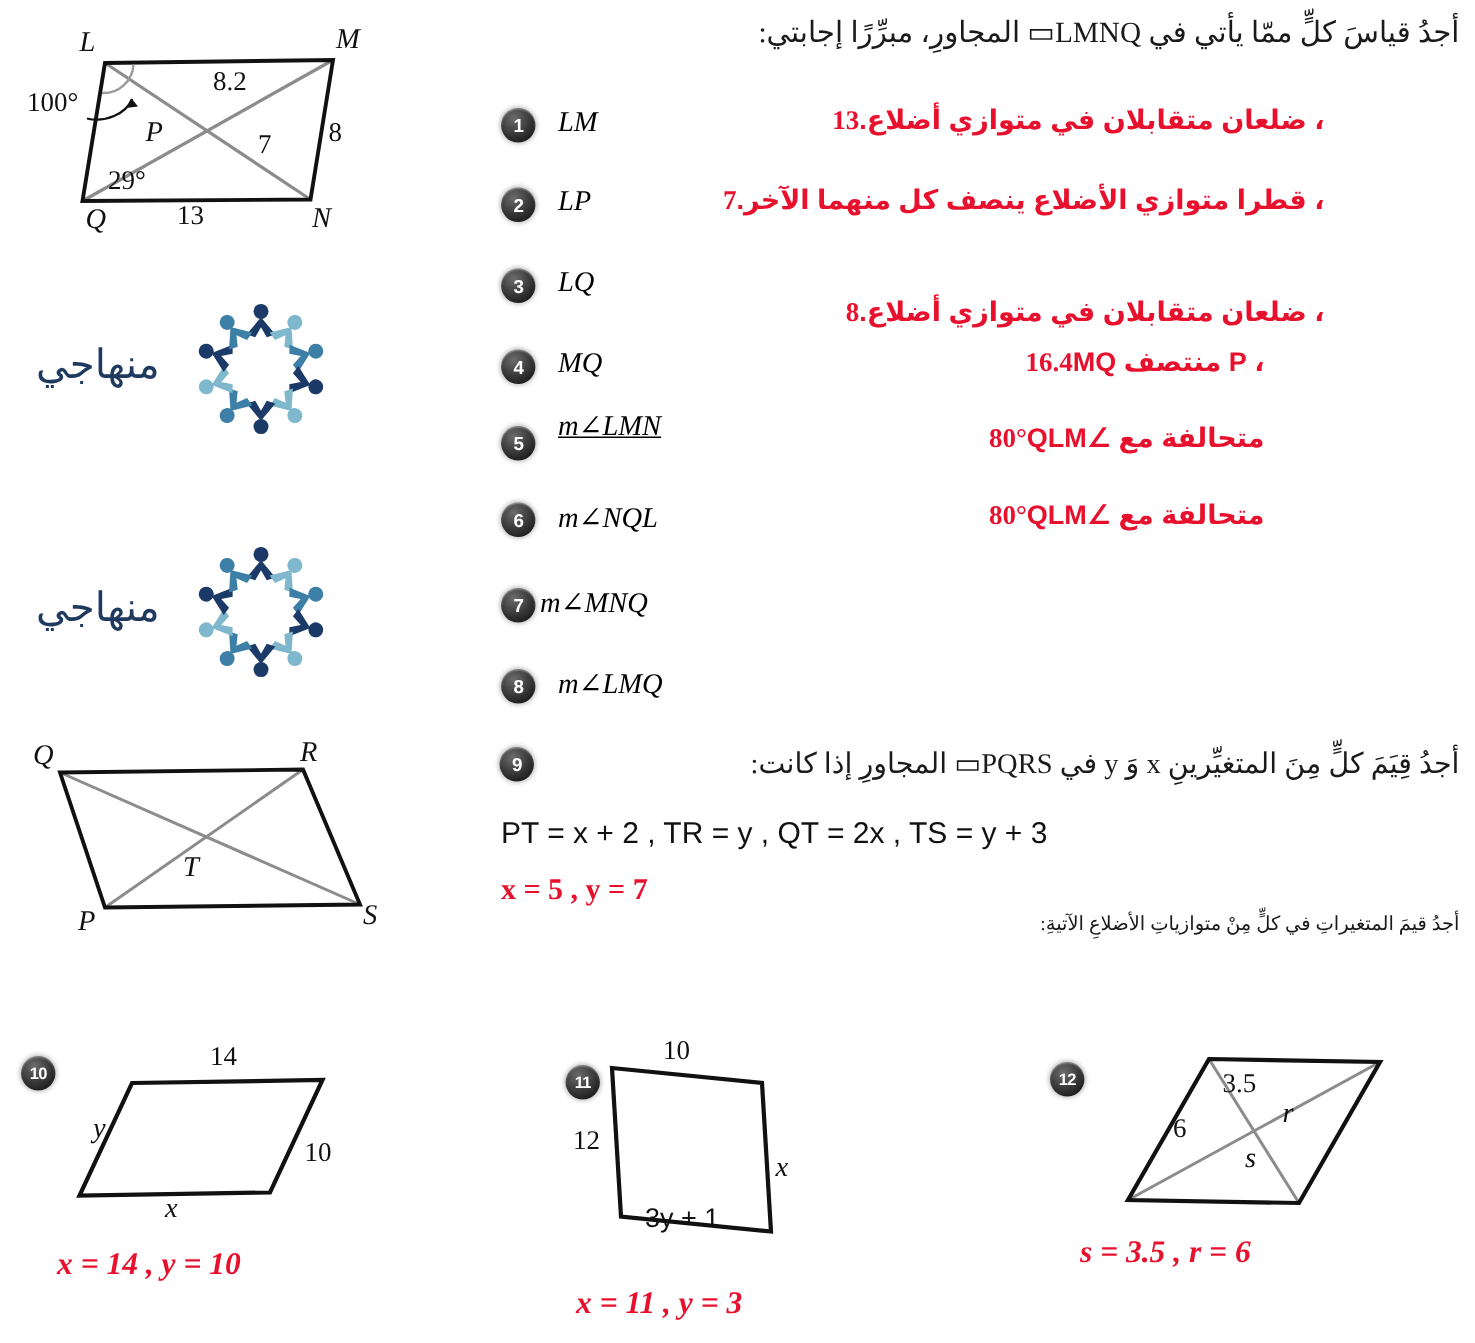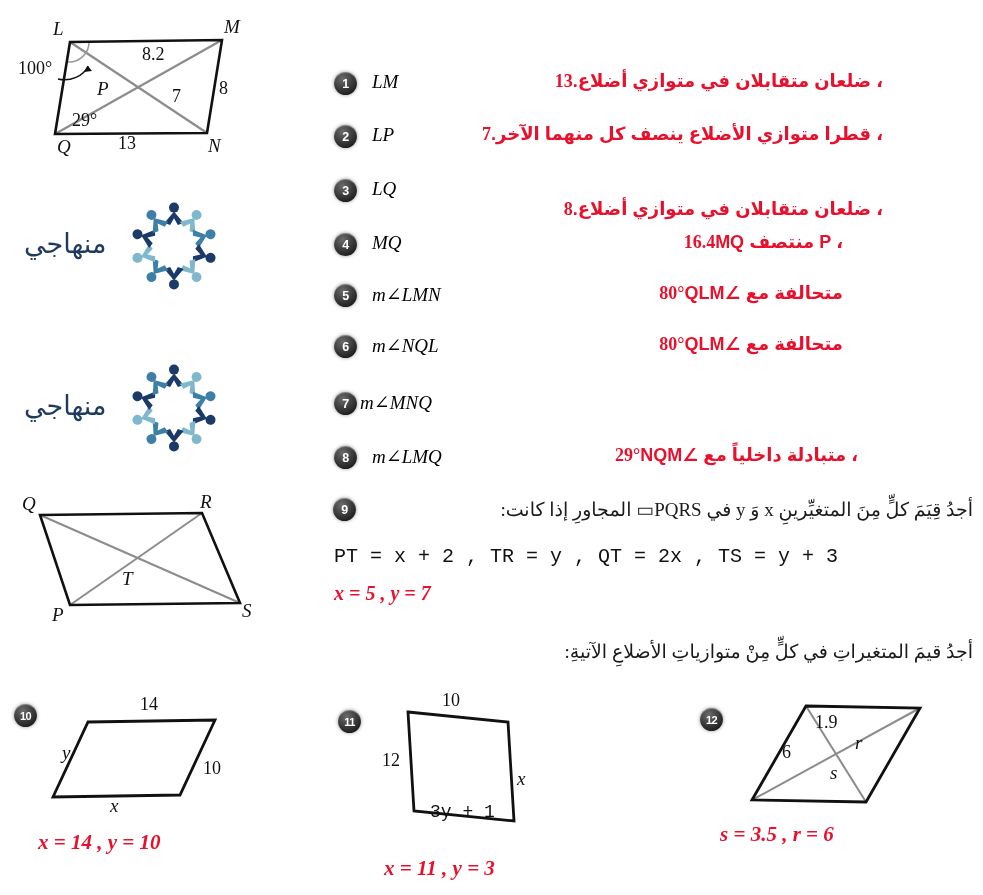--- a/index.html
+++ b/index.html
@@ -83,21 +83,21 @@
     font-style: italic;
     font-size: 19px;
     color: #111;
   }
   .nlabel {
     font-family: "Liberation Serif", "DejaVu Serif", serif;
     font-size: 18px;
     color: #111;
   }
   .eq {
-    font-family: Liberation Mono, monospace;
+    font-family: Liberation Sans, sans-serif;
     font-size: 20px;
     color: #111;
     white-space: nowrap;
     text-align: right;
   }
 
   
   .logo-word {
     font-family: "DejaVu Sans", "Liberation Sans", sans-serif;
     font-size: 27px;
@@ -267,103 +267,103 @@
         <g>
             <g transform="rotate(324) translate(0,-33)">
               <circle cy="-7" r="5.2" fill="#3d7fa6"></circle>
               <path d="M0 -3 L-10 9 L-4 11 L0 4 L4 11 L10 9 Z" fill="#3d7fa6"></path>
             </g>
           </g>
       </g>
     </svg>
   </div>
 
+  <div class="abs ar" style="right:10px; top:8px; width:560px;">أجدُ قياسَ كلٍّ ممّا يأتي في LMNQ▭ المجاورِ، مبرِّرًا إجابتي:</div>
 
   <div class="abs badge" style="left:334px; top:72px;">1</div>
   <div class="abs item-label" style="left:372px; top:71px;">LM</div>
   <div class="abs ar-answer" style="right:100px; top:70px;"><span>، ضلعان متقابلان في متوازي أضلاع.</span><span class="ltr">13</span></div>
 
   <div class="abs badge" style="left:334px; top:125px;">2</div>
   <div class="abs item-label" style="left:372px; top:124px;">LP</div>
   <div class="abs ar-answer" style="right:100px; top:123px;"><span>، قطرا متوازي الأضلاع ينصف كل منهما الآخر.</span><span class="ltr">7</span></div>
 
   <div class="abs badge" style="left:334px; top:179px;">3</div>
   <div class="abs item-label" style="left:372px; top:178px;">LQ</div>
   <div class="abs ar-answer" style="right:100px; top:177px;margin-top:21px;"><span>، ضلعان متقابلان في متوازي أضلاع.</span><span class="ltr">8</span></div>
 
   <div class="abs badge" style="left:334px; top:233px;">4</div>
   <div class="abs item-label" style="left:372px; top:232px;">MQ</div>
   <div class="abs ar-answer" style="right:140px; top:231px;"><span>، P منتصف MQ</span><span class="ltr">16.4</span></div>
 
   <div class="abs badge" style="left:334px; top:284px;">5</div>
-  <div class="abs item-label" style="left:372px; top:283px;">m∠LMN</div>
+  <div class="abs item-label" style="left:372px; top:273px;text-decoration:underline;">m∠LMN</div>
   <div class="abs ar-answer" style="right:140px; top:282px;"><span> متحالفة مع ∠QLM</span><span class="ltr">80°</span></div>
 
   <div class="abs badge" style="left:334px; top:335px;">6</div>
   <div class="abs item-label" style="left:372px; top:334px;">m∠NQL</div>
   <div class="abs ar-answer" style="right:140px; top:333px;"><span> متحالفة مع ∠QLM</span><span class="ltr">80°</span></div>
 
   <div class="abs badge" style="left:334px; top:392px;">7</div>
   <div class="abs item-label" style="left:360px; top:391px;">m∠MNQ</div>
 
   <div class="abs badge" style="left:334px; top:446px;">8</div>
   <div class="abs item-label" style="left:372px; top:445px;">m∠LMQ</div>
-  <div class="abs ar-answer" style="right:125px; top:444px;"><span>، متبادلة داخلياً مع ∠NQM</span><span class="ltr">29°</span></div>
 
   <div class="abs" style="left:0px; top:490px; width:290px; height:140px;">
     <svg width="290" height="140" viewBox="0 0 290 140">
       <line x1="40" y1="25" x2="240" y2="113" stroke="#8c8c8c" stroke-width="2"></line>
       <line x1="70" y1="115" x2="202" y2="23" stroke="#8c8c8c" stroke-width="2"></line>
       <polygon points="40,25 202,23 240,113 70,115" fill="none" stroke="#111111" stroke-width="2.6" stroke-linejoin="miter"></polygon>
     </svg>
     <span class="abs vlabel" style="left:22px; top:3px;">Q</span>
     <span class="abs vlabel" style="left:200px; top:1px;">R</span>
     <span class="abs vlabel" style="left:52px; top:114px;">P</span>
     <span class="abs vlabel" style="left:242px; top:110px;">S</span>
     <span class="abs vlabel" style="left:122px; top:78px;">T</span>
   </div>
 
   <div class="abs badge" style="left:333px; top:498px;">9</div>
   <div class="abs ar" style="right:10px; top:496px; font-size:19px;">أجدُ قِيَمَ كلٍّ مِنَ المتغيِّرينِ x وَ y في PQRS▭ المجاورِ إذا كانت:</div>
   <div class="abs eq" style="left:334px; top:545px;">PT = x + 2  ,   TR = y ,   QT = 2x ,   TS = y + 3</div>
-  <div class="abs" style="left:334px; top:582px; color:#e8112d; font-weight:bold; font-size:20px; font-family:'Liberation Serif', serif; font-style:italic;">x = 5  ,  y = 7</div>
-
-  <div class="abs ar" style="right:10px; top:638px; font-size:19px;">أجدُ قيمَ المتغيراتِ في كلٍّ مِنْ متوازياتِ الأضلاعِ الآتيةِ:</div>
+  <div class="abs" style="left:334px; top:582px; color:#e8112d; font-weight:bold; font-size:20px; font-family:'Liberation Serif', serif; ">x = 5  ,  y = 7</div>
+
+  <div class="abs ar" style="right:10px; top:606px; font-size:13px;">أجدُ قيمَ المتغيراتِ في كلٍّ مِنْ متوازياتِ الأضلاعِ الآتيةِ:</div>
 
   <div class="abs badge wide" style="left:14px; top:704px;">10</div>
   <div class="abs" style="left:40px; top:690px; width:260px; height:130px;">
     <svg width="260" height="130" viewBox="0 0 260 130">
       <polygon points="48,32 175,30 140,105 13,107" fill="none" stroke="#111111" stroke-width="2.8" stroke-linejoin="miter"></polygon>
     </svg>
     <span class="abs nlabel" style="left:100px; top:4px;">14</span>
     <span class="abs vlabel" style="left:22px; top:52px;">y</span>
     <span class="abs nlabel" style="left:163px; top:68px;">10</span>
     <span class="abs vlabel" style="left:70px; top:105px;">x</span>
   </div>
   <div class="abs" style="left:38px; top:830px; color:#e8112d; font-weight:bold; font-size:21px; font-family:'Liberation Serif', serif; font-style:italic;text-align:center;">x = 14  ,  y = 10</div>
 
-  <div class="abs badge wide" style="left:338px; top:710px;">11</div>
+  <div class="abs badge wide" style="left:377px; top:710px;">11</div>
   <div class="abs" style="left:380px; top:690px; width:200px; height:150px;">
     <svg width="200" height="150" viewBox="0 0 200 150">
       <polygon points="28,22 128,32 134,131 34,121" fill="none" stroke="#111111" stroke-width="2.8" stroke-linejoin="miter"></polygon>
     </svg>
     <span class="abs nlabel" style="left:62px; top:0px;">10</span>
     <span class="abs nlabel" style="left:2px; top:60px;">12</span>
     <span class="abs vlabel" style="left:137px; top:78px;">x</span>
     <span class="abs eq" style="left:50px; top:112px; font-size:18px;">3y + 1</span>
   </div>
   <div class="abs" style="left:384px; top:856px; color:#e8112d; font-weight:bold; font-size:21px; font-family:'Liberation Serif', serif; font-style:italic;">x = 11  ,  y = 3</div>
 
   <div class="abs badge wide" style="left:700px; top:708px;">12</div>
   <div class="abs" style="left:730px; top:690px; width:230px; height:130px;">
     <svg width="230" height="130" viewBox="0 0 230 130">
       <line x1="22" y1="110" x2="190" y2="18" stroke="#8c8c8c" stroke-width="2"></line>
       <line x1="76" y1="16" x2="136" y2="112" stroke="#8c8c8c" stroke-width="2"></line>
       <polygon points="76,16 190,18 136,112 22,110" fill="none" stroke="#111111" stroke-width="2.8" stroke-linejoin="miter"></polygon>
     </svg>
-    <span class="abs nlabel" style="left:85px; top:22px;">1.9</span>
+    <span class="abs nlabel" style="left:85px; top:22px;">3.5</span>
     <span class="abs nlabel" style="left:52px; top:52px;">6</span>
     <span class="abs vlabel" style="left:125px; top:42px;">r</span>
     <span class="abs vlabel" style="left:100px; top:72px;">s</span>
   </div>
   <div class="abs" style="left:720px; top:822px; color:#e8112d; font-weight:bold; font-size:21px; font-family:'Liberation Serif', serif; font-style:italic;">s = 3.5  ,  r = 6</div>
 
 </div>
 
 </body></html>

